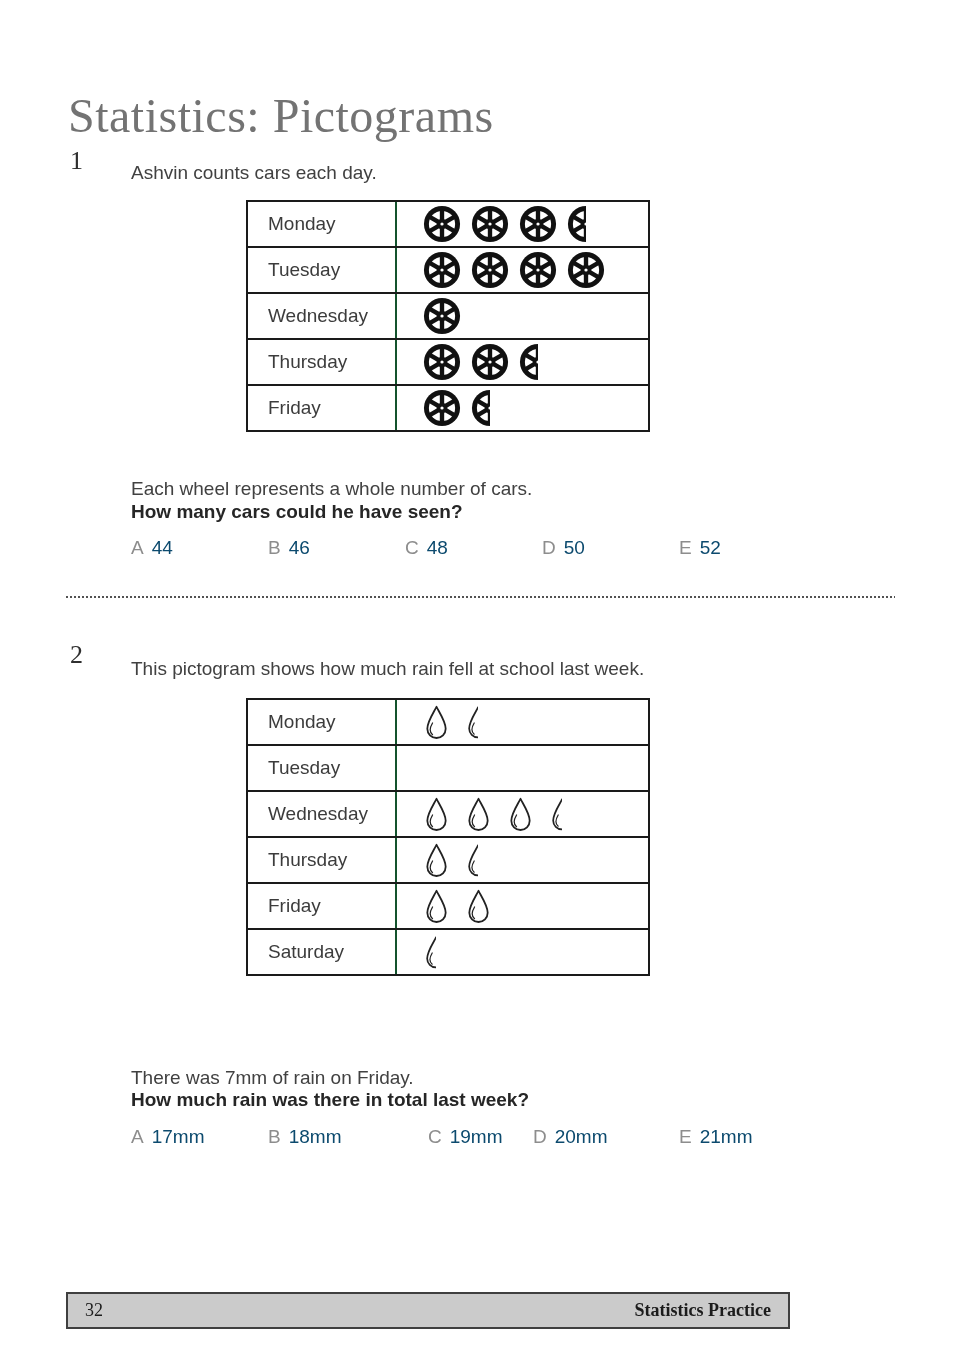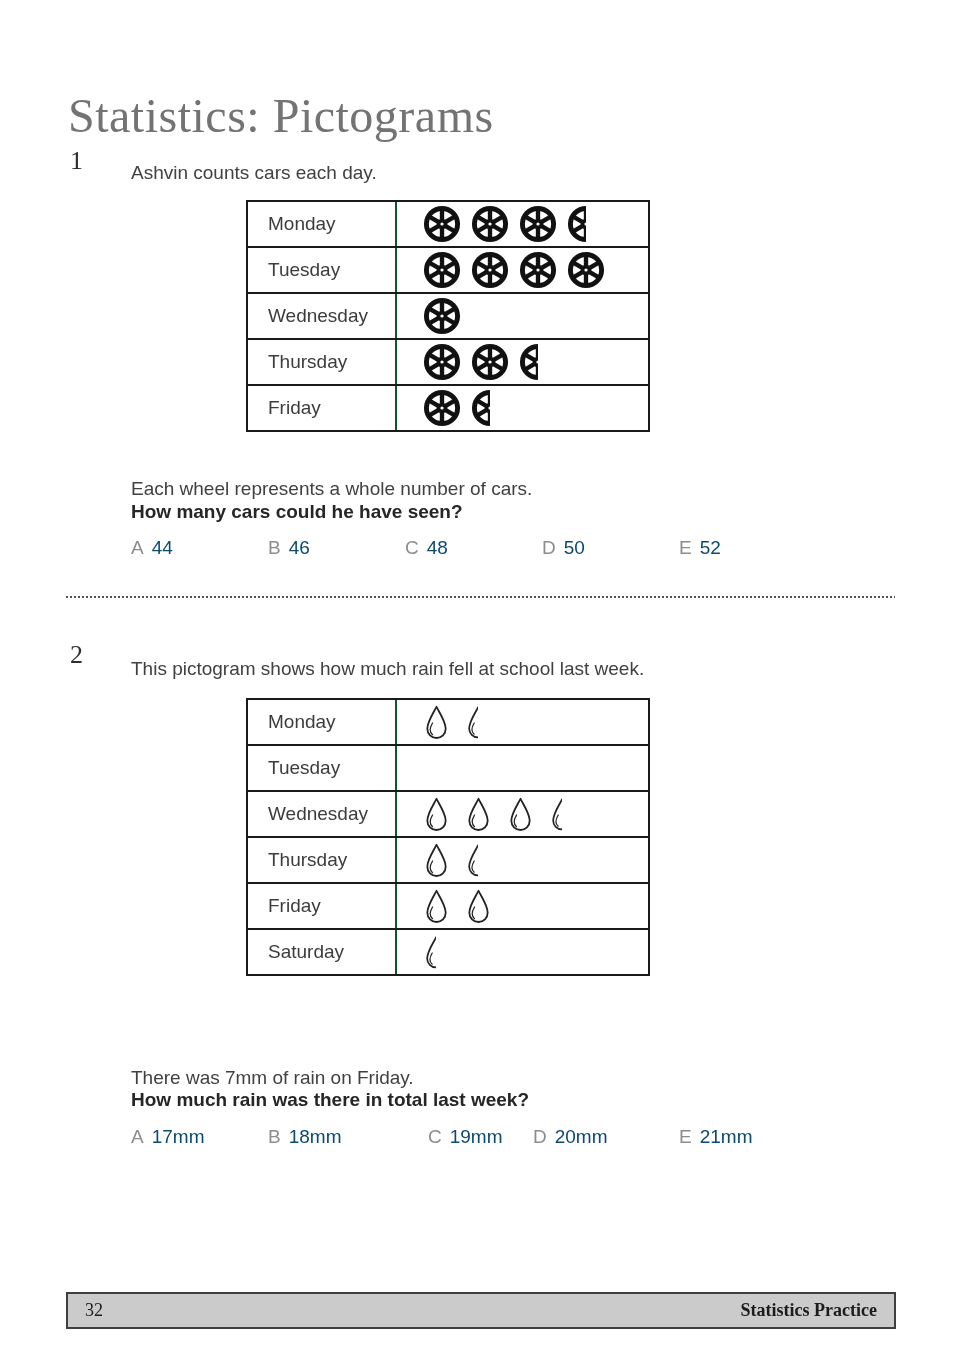--- a/index.html
+++ b/index.html
@@ -31,21 +31,21 @@
   .q1 .options{left:131px;top:537px;}
   
   .q2 .qnum{left:70px;top:640px;}
   .q2 .intro{left:131px;top:644px;}
   .q2 .ptable{left:246px;top:698px;}
   .q2 .note{left:131px;top:1053px;}
   .q2 .prompt{left:131px;top:1089px;}
   .q2 .options{left:131px;top:1126px;}
   .divider{position:absolute;left:66px;top:596px;width:829px;height:2px;
         background-image:repeating-linear-gradient(90deg,#525252 0 2px,transparent 2px 4px);}
-  .footer{position:absolute;left:66px;top:1292px;width:830px;height:37px;box-sizing:border-box;
+  .footer{position:absolute;left:66px;top:1292px;width:724px;height:37px;box-sizing:border-box;
         background:#cbcbcb;border:2px solid #3f3f3f;display:flex;justify-content:space-between;
         align-items:center;padding:0 17px;font-family:"Liberation Serif",serif;font-size:18px;color:#1c1c1c;}
   .footer .plabel{font-weight:700;}
 </style>
 </head>
 <body>
 
 <div class="page">
 
   <h1 class="page-title">Statistics: Pictograms</h1>

